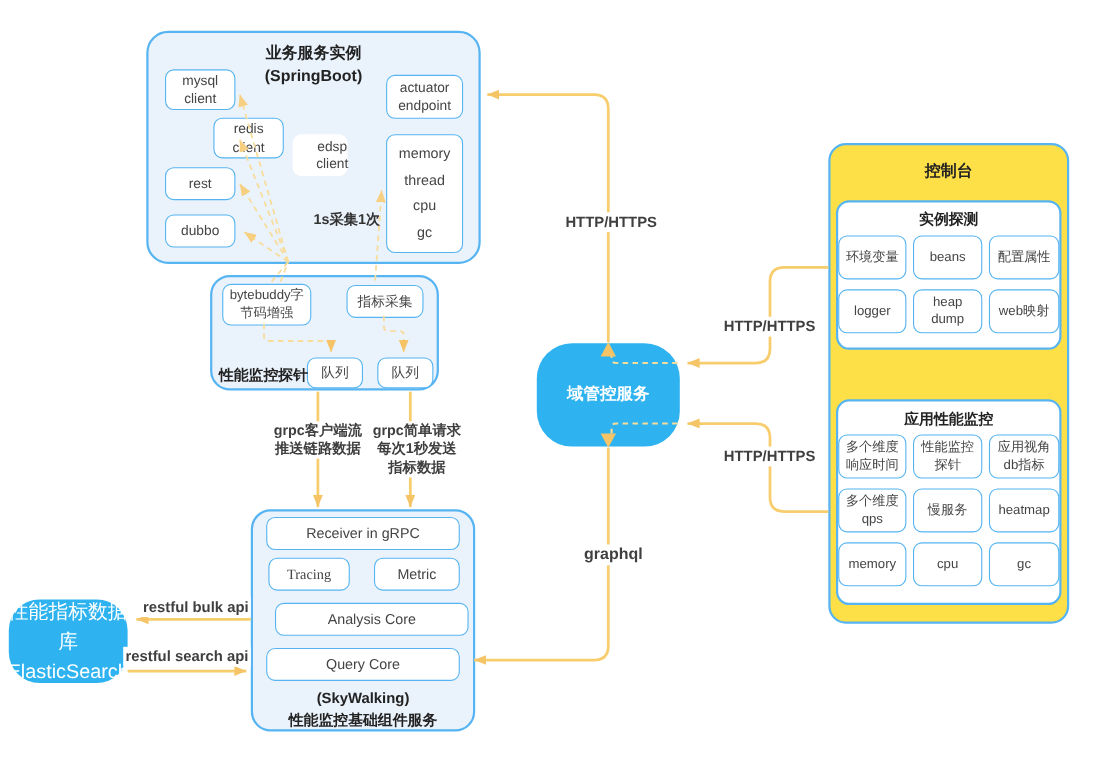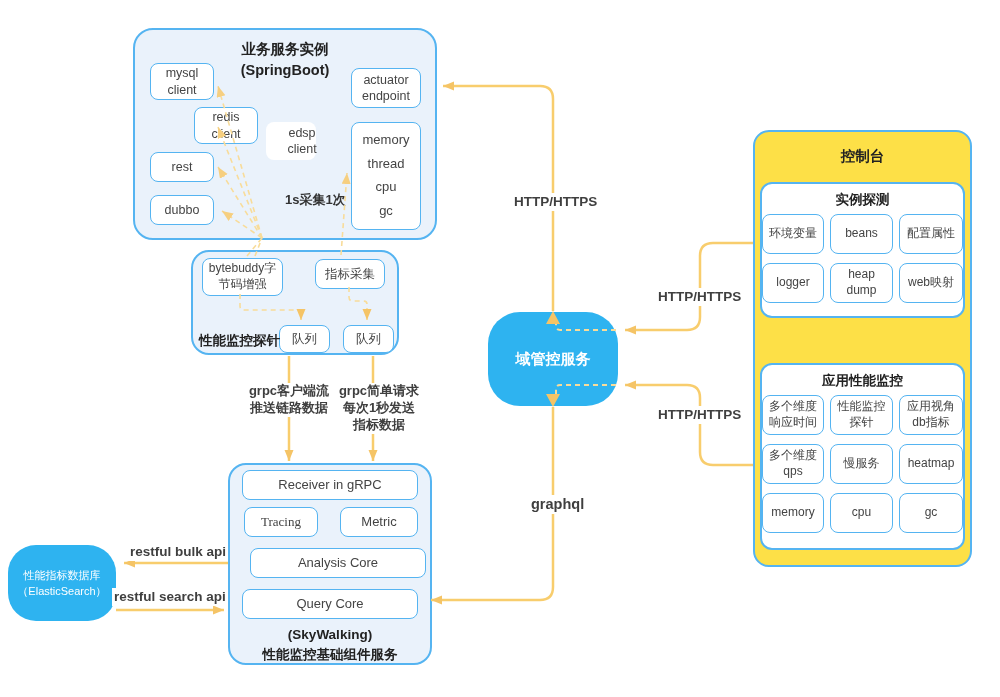--- a/index.html
+++ b/index.html
@@ -16,21 +16,21 @@
           display:flex; align-items:center; justify-content:center; text-align:center;
           font-size:12.5px; line-height:1.3; color:#444; padding:2px 3px; }
   .leaf.noborder { border:none; }
 
   .group-title { position:absolute; width:100%; text-align:center; font-weight:bold;
                  font-size:14.5px; color:#222; line-height:1.45; }
 
   
   .accent-box { position:absolute; background:#2eb3f0; border-radius:28px; color:#fff;
                 display:flex; flex-direction:column; align-items:center; justify-content:center;
-                text-align:center; font-size:11px; line-height:1.5; }
+                text-align:center; font-size:18px; line-height:1.5; }
 
   
   .panel-title { text-align:center; font-weight:bold; font-size:13.5px; color:#222; padding:7px 0 5px; }
   .panel-grid { display:grid; grid-template-columns:62px 63px 64px; gap:9px 6px; justify-content:center; }
   .panel-grid .cell { position:static; min-height:40px; font-size:12px; }
 
   
   .edge-label { position:absolute; z-index:6; background:#fff; color:#3f3f3f;
                 font-size:13.5px; font-weight:600; line-height:1.3; white-space:pre-line;
                 text-align:center; padding:0 2px; }

